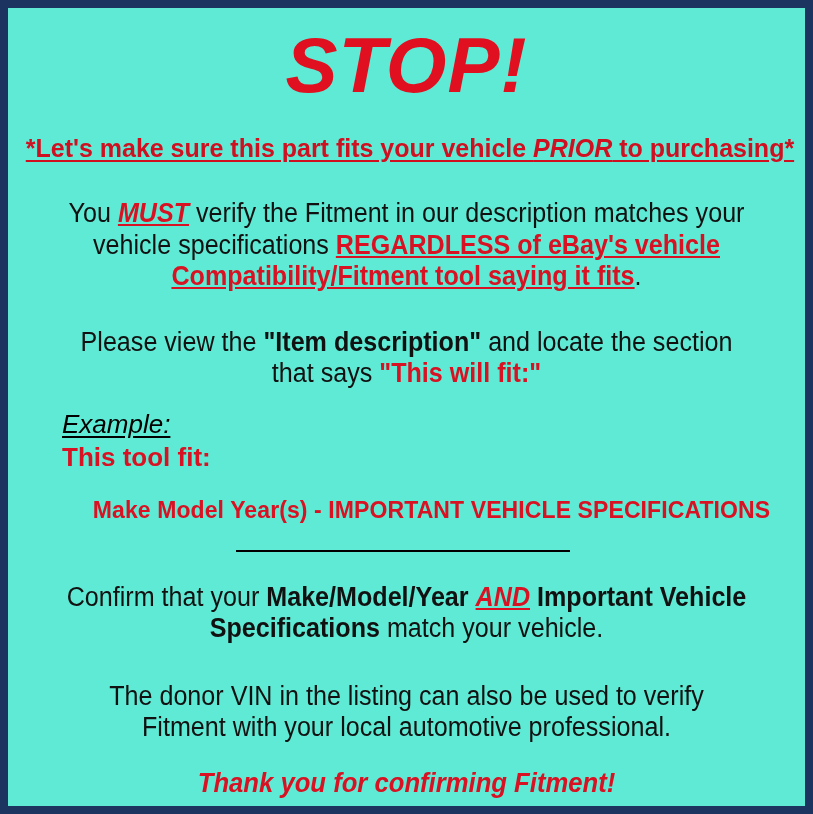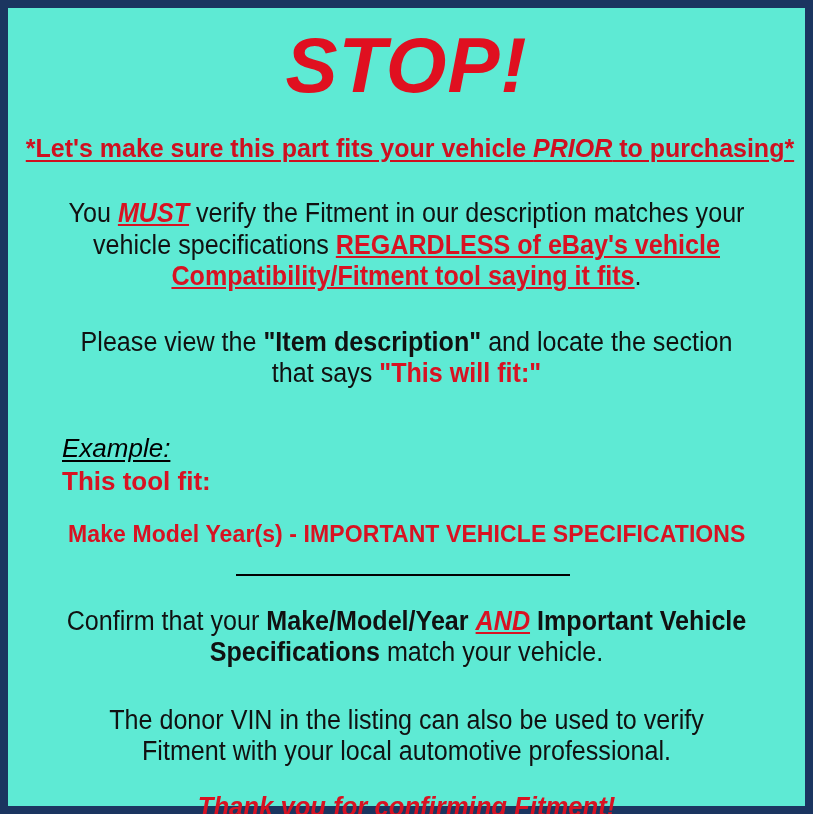--- a/index.html
+++ b/index.html
@@ -81,21 +81,21 @@
   
   .red        { color: #d81222; }
   .b          { font-weight: bold; }
   .i          { font-style: italic; }
   .u          { text-decoration: underline; text-underline-offset: 2px; }
 
   
   .example-block {
     text-align: left;
     padding-left: 44px;
-    margin-top: 44px;
+    margin-top: 20px;
   }
   .example-label {
     font-size: 26px;
     font-style: italic;
     font-weight: normal;
     color: #000000;
     text-decoration: underline;
     text-underline-offset: 3px;
     line-height: 1.15;
     display: inline-block;
@@ -110,20 +110,21 @@
   }
   .example-spec {
     display: block;
     font-size: 23px;
     font-weight: bold;
     color: #d81222;
     line-height: 1.2;
     margin-top: 24px;
     padding-left: 6px;
     letter-spacing: 0.1px;
+    text-align: center;
   }
 
   
   .divider-wrap {
     margin-top: 22px;
     text-align: center;
     line-height: 0;
   }
   .divider {
     display: inline-block;

